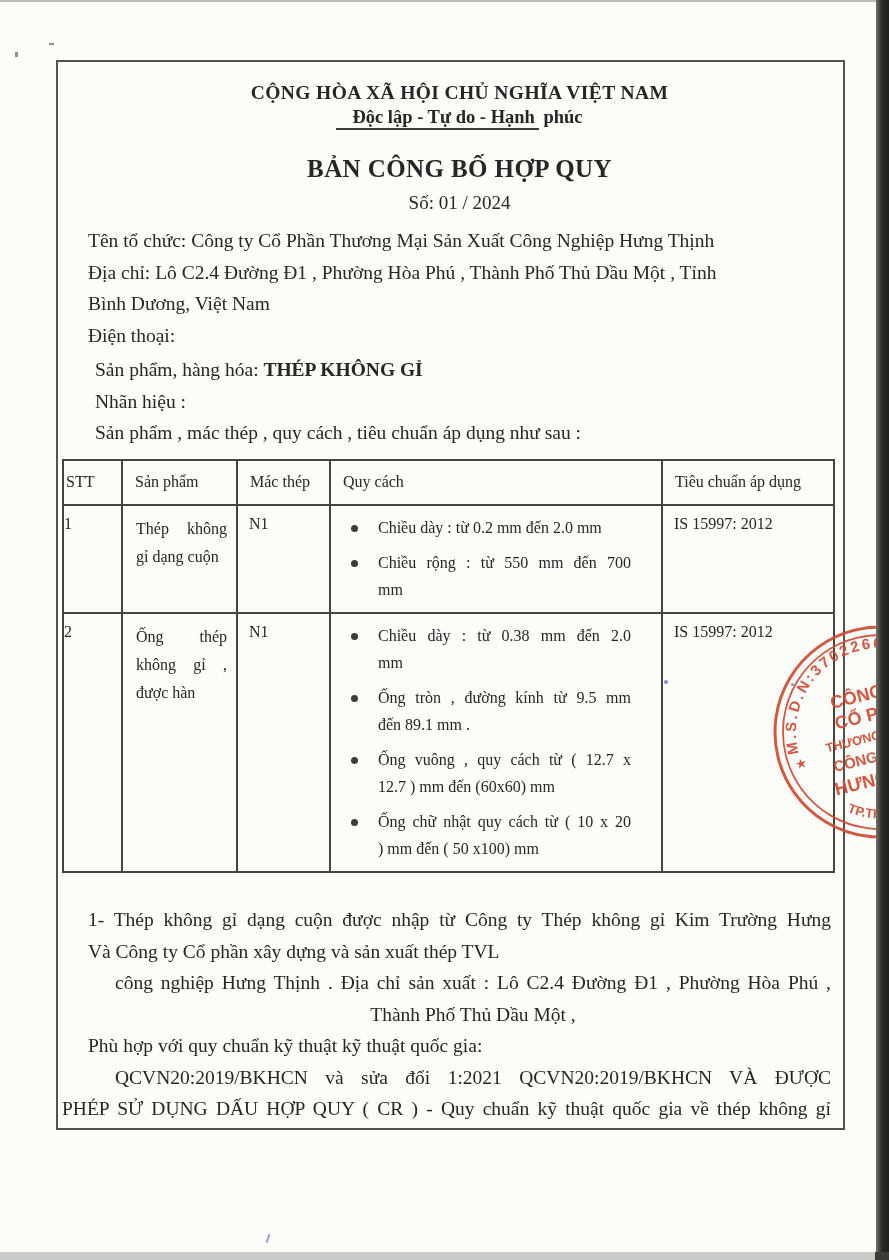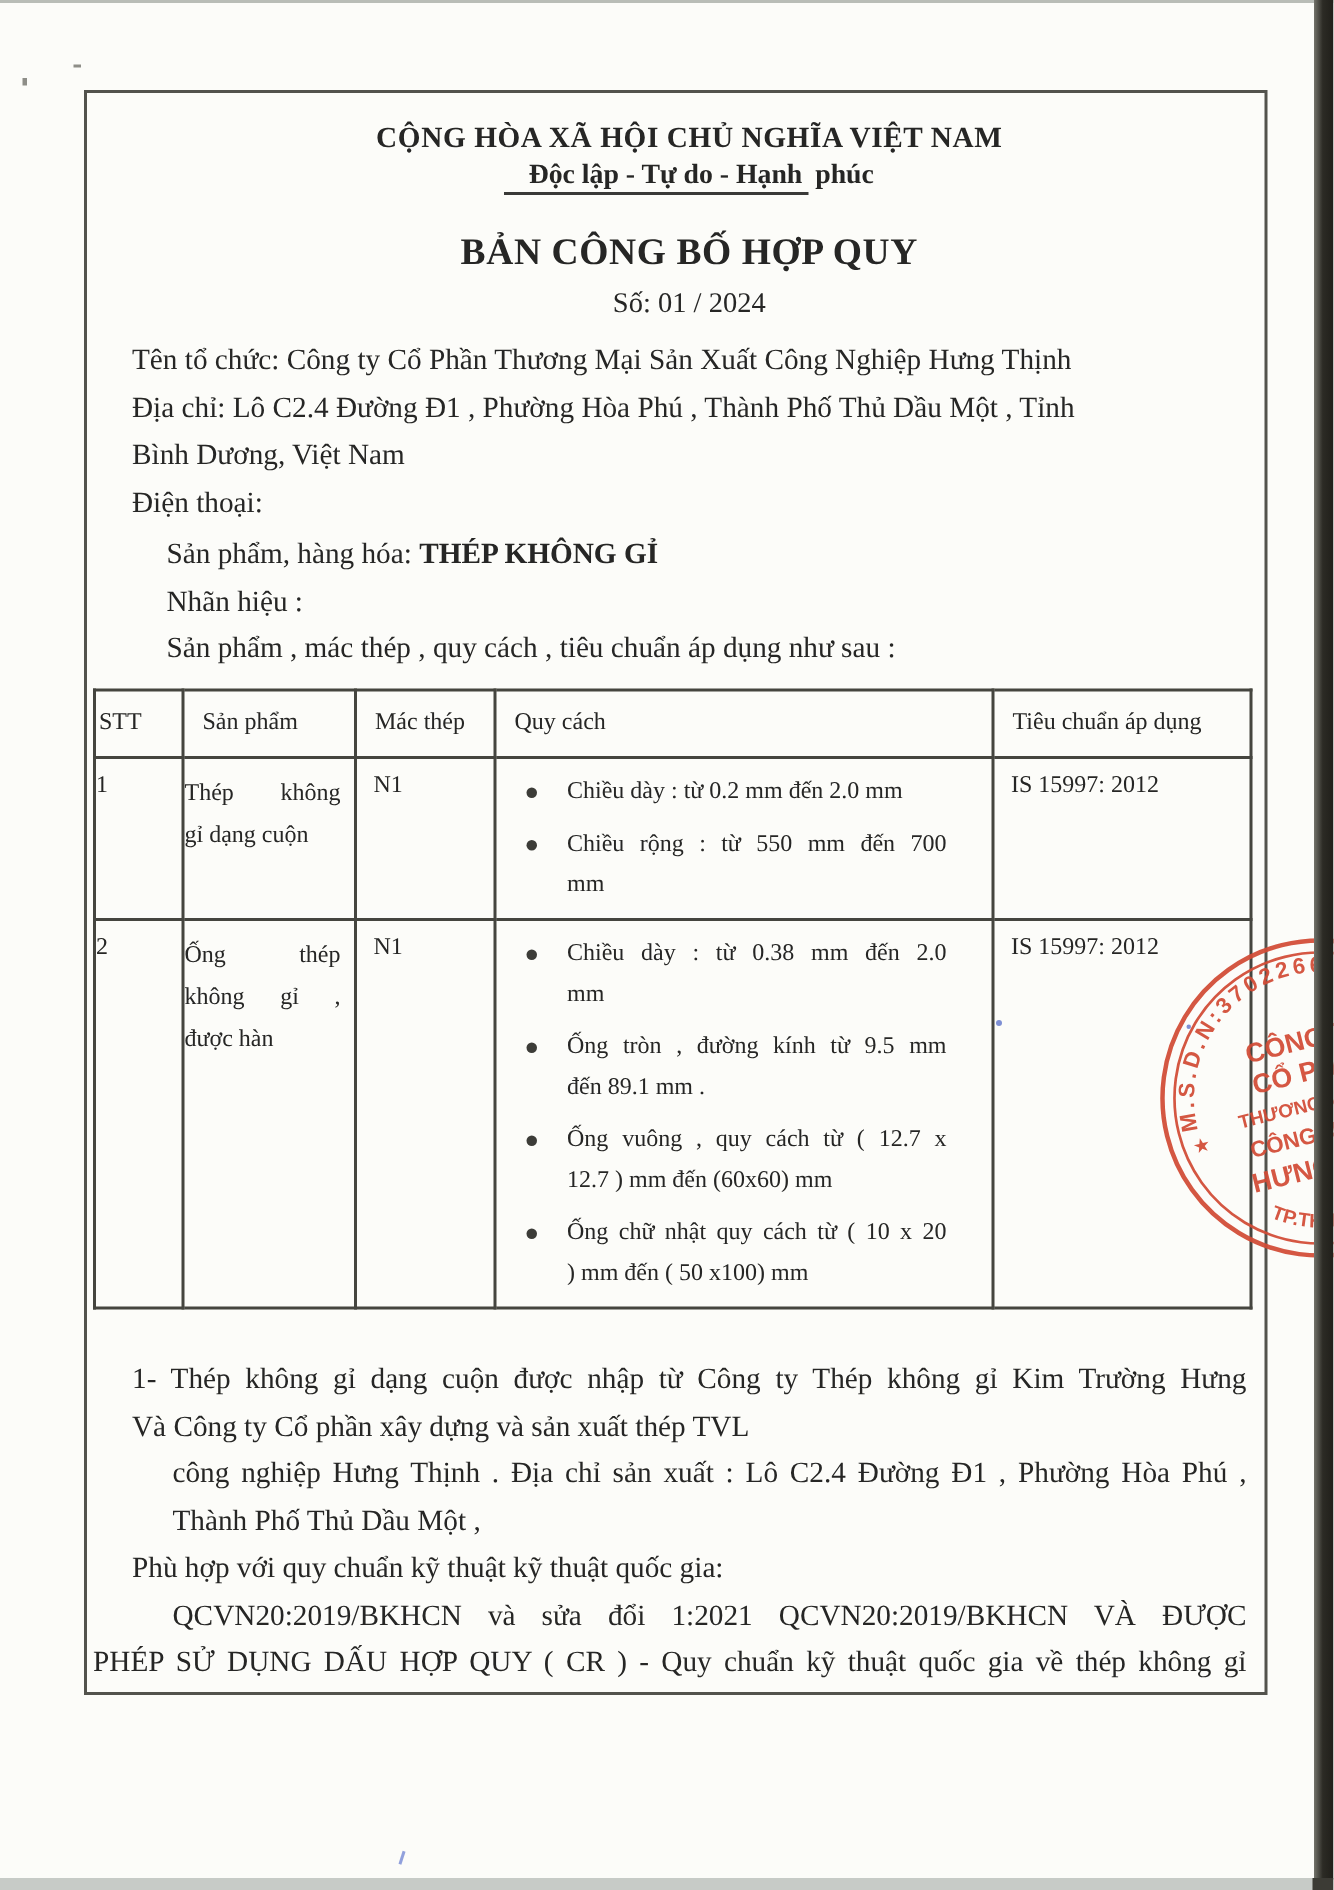--- a/index.html
+++ b/index.html
@@ -30,44 +30,44 @@
 
   .center { text-align:center; }
   .motto1 { font-weight:bold; font-size:19.5px; letter-spacing:.4px; margin-top:4px; }
   .motto2 { font-weight:bold; font-size:18.5px; margin-top:3px; }
   .motto2 .ul { border-bottom:2px solid #3a3a38; padding:0 4px 1px 16px; }
   .doc-title { font-weight:bold; font-size:25px; letter-spacing:.4px; margin-top:27px; }
   .doc-number { font-size:19px; margin-top:9px; }
 
   .bodyline { font-size:19.5px; line-height:31.5px; }
   .org-block { margin-top:11px; }
-  .prod-block { margin-top:3px;margin-left:16px; }
+  .prod-block { margin-top:3px; }
   .prod-block .bodyline { padding-left:7px; }
   .bold { font-weight:bold; }
 
   
   .jl { text-align:justify; text-align-last:justify; }
-  .ind { padding-left:27px; }
+  .ind { padding-left:27px;text-align:center; }
   .outdent { margin-left:-26px; }
 
   
   table.spec-table { border-collapse:collapse; table-layout:fixed;
     width:771px; margin:10px 0 0 -26px; }
   table.spec-table th, table.spec-table td {
     border:2px solid #45453f; vertical-align:top;
     font-size:16px; font-weight:normal; text-align:left;
   }
   col.c1{width:59px;} col.c2{width:115px;} col.c3{width:93px;} col.c4{width:332px;} col.c5{width:172px;}
   th { height:45px; vertical-align:middle !important; padding:2px 4px 2px 12px; }
   th.th-stt { text-align:center; padding-left:2px; }
   td { padding-top:9px; }
   tr.row-1 td { height:92px; }
   tr.row-2 td { height:236px; }
   td.c-stt { text-align:center; }
-  td.c-prod { padding-right:9px; }
+  td.c-prod { padding-left:13px; padding-right:9px; }
   td.c-grade { text-align:center;padding-left:11px; }
   td.c-spec { padding-left:18px; padding-right:30px; }
   td.c-std { padding-left:11px; padding-right:6px; }
   .pline { line-height:28px; }
   .spec { position:relative; padding-left:29px; margin-bottom:9px; }
   .spec .dot { position:absolute; left:2px; top:10px; width:7px; height:7px;
     border-radius:50%; background:#3c3c38; }
   .sline { line-height:26.5px; }
 
   

